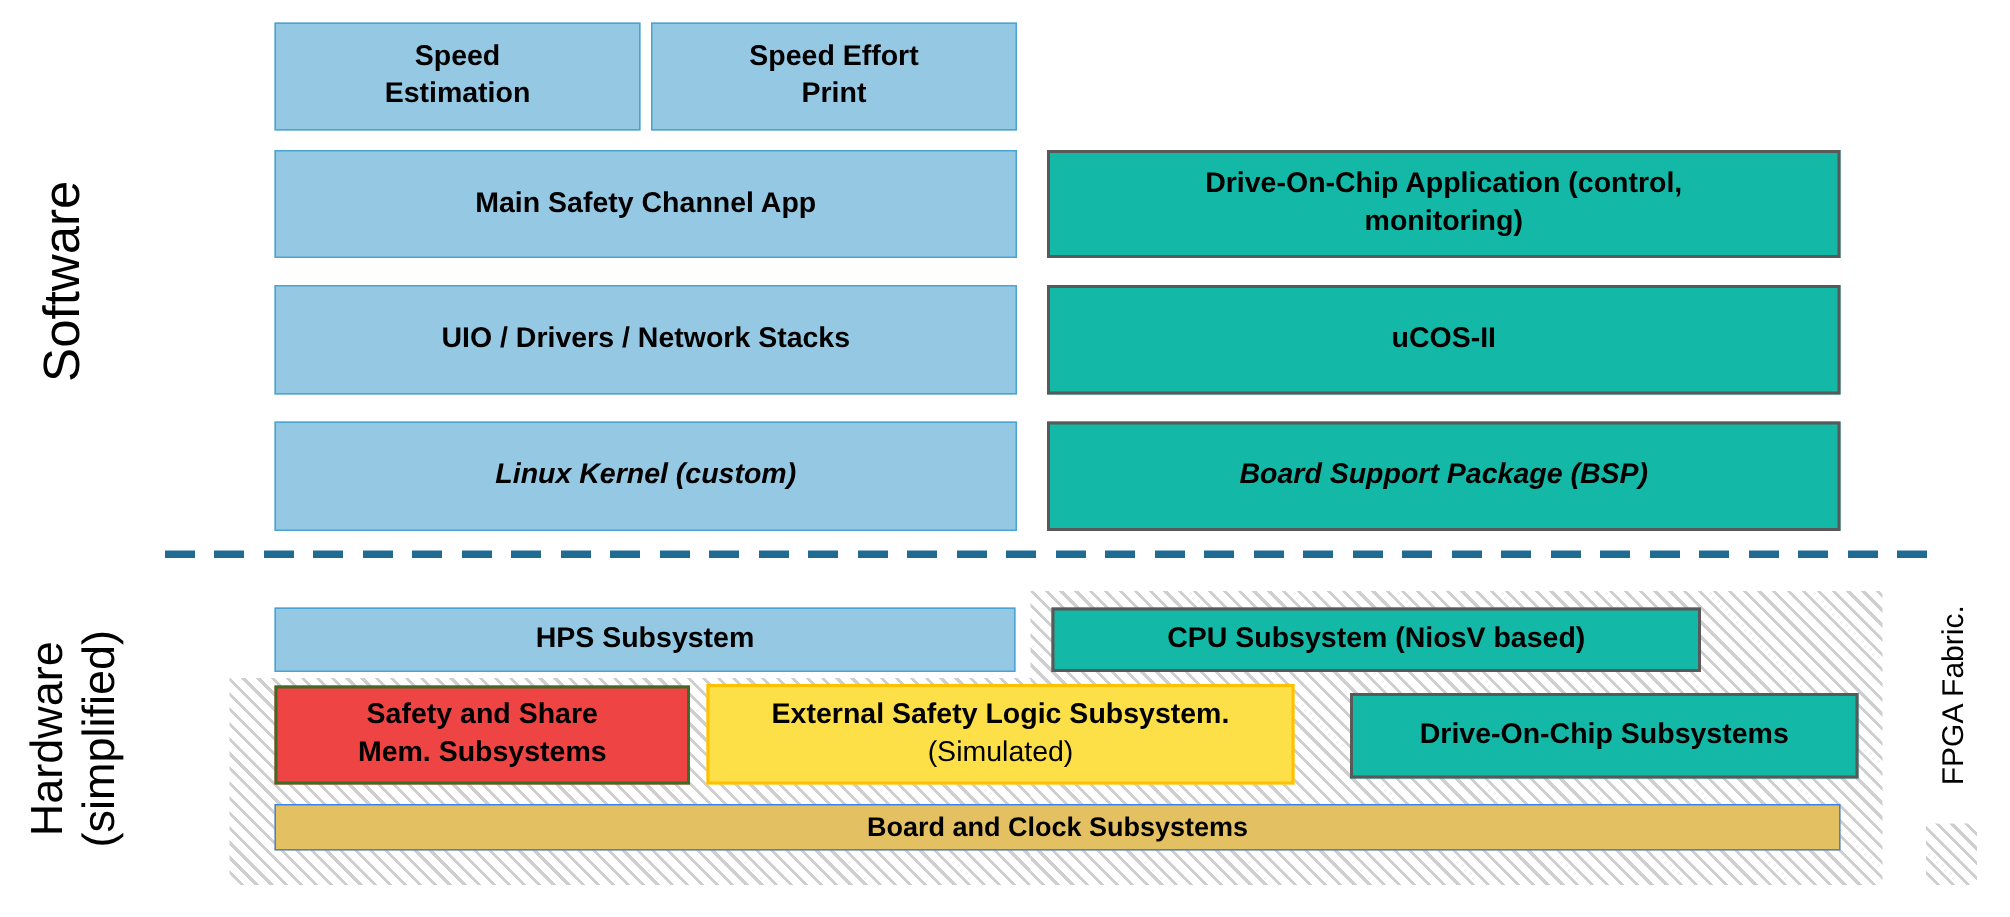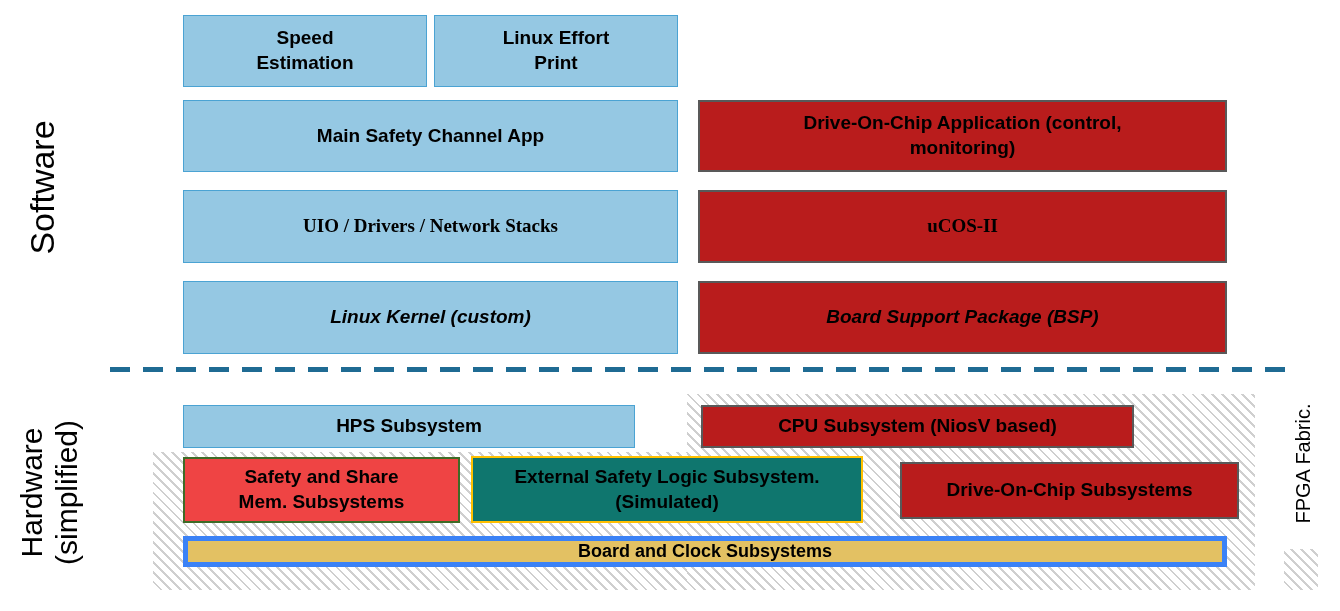--- a/index.html
+++ b/index.html
@@ -15,41 +15,41 @@
   #hatch-right{left:687px;top:394px;width:568px;height:196px;}
   #hatch-left{left:153px;top:452px;width:534px;height:138px;}
   #hatch-legend{left:1284px;top:549px;width:34px;height:41px;}
   
   .box{
     position:absolute;display:flex;align-items:center;justify-content:center;
     text-align:center;font-weight:bold;font-size:19px;line-height:1.3;
     box-sizing:border-box;white-space:pre-line;padding:2px 10px;
   }
   .blue{background:#95C8E3;border:1px solid #4BA3D3;}
-  .gray{background:#b91c1c;border:2px solid #595959;}
+  .gray{background:#14b8a6;border:2px solid #595959;}
   .green{background:#ef4444;border:2px solid #3E6B26;}
-  .red{background:#0f766e;border:2px solid #FFC000;}
-  .gold{background:#E3C163;border:5px solid #3b82f6;font-size:18px;}
+  .red{background:#fde047;border:2px solid #FFC000;}
+  .gold{background:#E3C163;border:1px solid #3b82f6;font-size:18px;}
   
   #apps-row{position:absolute;left:183px;top:15px;width:495px;height:72px;display:flex;gap:7px;}
   #apps-row .box{position:relative;flex:1;}
   .left-col{left:183px;width:495px;height:72px;}
   .right-col{left:698px;width:529px;height:72px;}
-  .row2{top:100px;} .row3{top:190px;height:73px;font-family:Liberation Serif, serif;} .row4{top:281px;height:73px;font-style:italic;}
+  .row2{top:100px;} .row3{top:190px;height:73px;} .row4{top:281px;height:73px;font-style:italic;}
   
   #divider{
     position:absolute;left:110px;top:367px;width:1182px;height:5px;
     background:repeating-linear-gradient(90deg,#1F6B93 0px,#1F6B93 20px,transparent 20px,transparent 33px);
   }
   
-  #hps-box{left:183px;top:405px;width:452px;height:43px;}
+  #hps-box{left:183px;top:405px;width:494px;height:43px;}
   #cpu-box{left:701px;top:405px;width:433px;height:43px;}
   #safety-mem-box{left:183px;top:457px;width:277px;height:66px;}
   #ext-safety-box{left:471px;top:456px;width:392px;height:67px;flex-direction:column;}
-  #ext-safety-box .subline{font-weight:bold;}
+  #ext-safety-box .subline{font-weight:normal;}
   #doc-subsys-box{left:888px;top:462px;width:339px;height:57px;margin-left:12px;}
   #board-clock-box{left:183px;top:536px;width:1044px;height:31px;}
   
   .vwrap{position:absolute;display:flex;align-items:center;justify-content:center;}
   .vwrap > span{transform:rotate(-90deg);white-space:nowrap;display:block;text-align:center;}
   #software-label{left:0;top:55px;width:84px;height:265px;font-size:34px;}
   #hardware-label{left:0;top:385px;width:100px;height:215px;font-size:30px;}
   #hardware-label > span{white-space:pre-line;line-height:1.15;}
   #fpga-label{left:1272px;top:388px;width:62px;height:150px;font-size:20px;}
 </style>
@@ -69,21 +69,21 @@
 (simplified)</span>
   </div>
   <div id="fpga-label" class="vwrap">
     <span>FPGA Fabric.</span>
   </div>
   <div id="hatch-legend" class="hatch"></div>
 
   <div id="apps-row">
     <div class="box blue">Speed
 Estimation</div>
-    <div class="box blue">Linux Effort
+    <div class="box blue">Speed Effort
 Print</div>
   </div>
 
   <div class="box blue left-col row2">Main Safety Channel App</div>
   <div class="box blue left-col row3">UIO / Drivers / Network Stacks</div>
   <div class="box blue left-col row4">Linux Kernel (custom)</div>
 
   <div class="box gray right-col row2">Drive-On-Chip Application (control,
 monitoring)</div>
   <div class="box gray right-col row3">uCOS-II</div>

